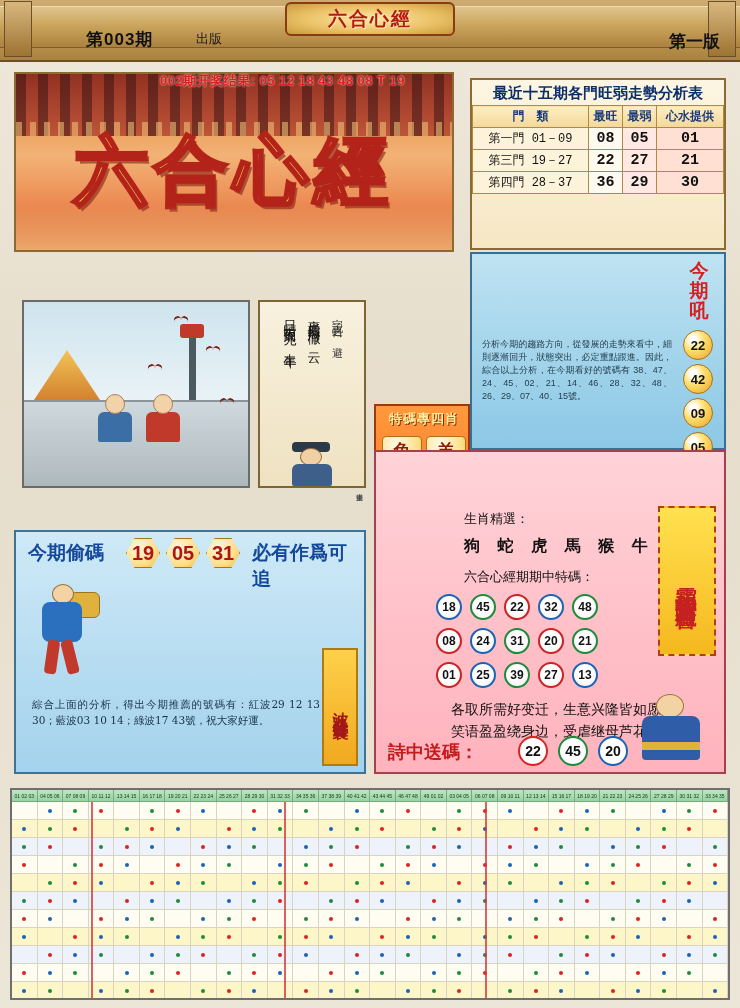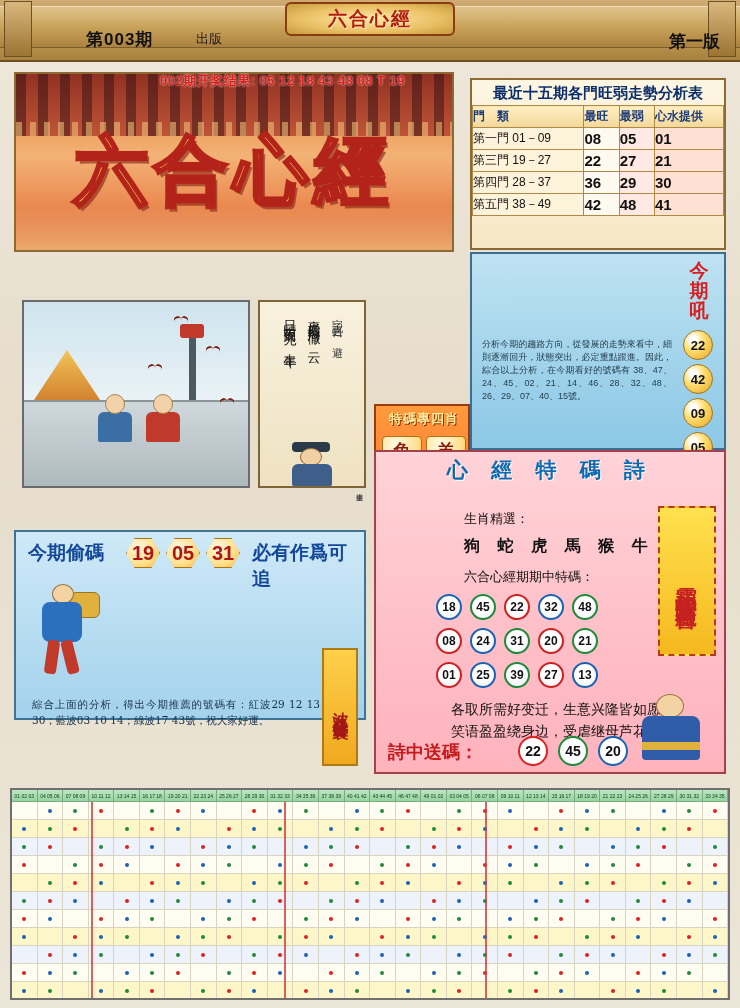--- a/index.html
+++ b/index.html
@@ -105,22 +105,22 @@
     background:linear-gradient(180deg,#fdf6e2,#f6e7c4);
     border:2px solid #8c6a33;
   }
   .panel-table h3 {
     margin:0; padding:4px 0 2px; text-align:center;
     font-family:"DejaVu Serif", serif;
     font-size:15px; font-weight:bold; color:#0b2f6b;
   }
   table.analysis { width:100%; border-collapse:collapse; font-size:12px; }
   table.analysis th, table.analysis td {
-    border:1px solid #b08a45; text-align:left; padding:2px 0;
-    font-family:Liberation Sans, sans-serif;
+    border:1px solid #b08a45; text-align:center; padding:2px 0;
+    font-family:Liberation Mono, monospace;
   }
   table.analysis thead th {
     background:linear-gradient(180deg,#ffeec2,#f2d89a);
     color:#1b3a7a; font-size:12px; font-weight:bold;
   }
   table.analysis td.lbl { background:#fdf3da; color:#111; font-size:12px; white-space:nowrap;}
   table.analysis td.num { font-size:15px; font-weight:bold; color:#111; background:#fffaf0;}
   table.analysis td.num.b { background:#ffe9e2; }
   table.analysis td.num.c { background:#ffe0d2; }
 
@@ -302,21 +302,21 @@
   .panel-poemcode .sendballs .b.bl { border-color:#1b63b5; }
   .panel-poemcode .warrior {
     position:absolute; right:6px; bottom:4px; width:92px; height:76px;
   }
   .panel-poemcode .warrior .head{position:absolute;left:30px;top:2px;width:28px;height:24px;border-radius:50%;background:#f3d3a4;border:1px solid #9c7442;}
   .panel-poemcode .warrior .body{position:absolute;left:16px;top:24px;width:58px;height:44px;background:#2f5da8;border-radius:8px 8px 4px 4px;}
   .panel-poemcode .warrior .belt{position:absolute;left:16px;top:50px;width:58px;height:8px;background:#e0b13c;}
 
   
   .panel-leak {
-    position:absolute; left:14px; top:530px; width:352px; height:190px;
+    position:absolute; left:14px; top:530px; width:352px; height:244px;
     background:linear-gradient(180deg,#cfe9f7,#b4dbf0 60%,#a4d2ec);
     border:2px solid #3d7395;
     text-decoration:underline;
   }
   .panel-leak .ttl {
     position:absolute; left:12px; top:8px;
     font-family:"DejaVu Serif", serif; font-size:19px; font-weight:bold; color:#13489a;
   }
   .panel-leak .hex {
     position:absolute; top:6px; width:34px; height:30px;
@@ -437,26 +437,20 @@
           <td class="num">22</td>
           <td class="num b">27</td>
           <td class="num c">21</td>
         </tr>
         <tr>
           <td class="lbl">第四門 28－37</td>
           <td class="num">36</td>
           <td class="num b">29</td>
           <td class="num c">30</td>
         </tr>
-        <tr>
-          <td class="lbl">第五門 38－49</td>
-          <td class="num">42</td>
-          <td class="num b">48</td>
-          <td class="num c">41</td>
-        </tr>
       </tbody>
     </table>
   </div>
 
   <div class="panel-blue">
     <div class="vtitle">今期吼</div>
     <div class="balls">
       <div class="ball">22</div>
       <div class="ball">42</div>
       <div class="ball">09</div>
@@ -500,21 +494,20 @@
     <div class="ttl">特碼專四肖</div>
     <div class="grid">
       <span>兔</span>
       <span>羊</span>
       <span>鼠</span>
       <span>雞</span>
     </div>
   </div>
 
   <div class="panel-poemcode">
-    <div class="hdr">心 經 特 碼 詩</div>
     <div class="sub1">生肖精選：</div>
     <div class="zodiacs">狗 蛇 虎 馬 猴 牛</div>
     <div class="sub2">六合心經期期中特碼：</div>
 
 
     <div class="numrow r1">
       <div class="n">18</div>
       <div class="n green">45</div>
       <div class="n red">22</div>
       <div class="n">32</div>

